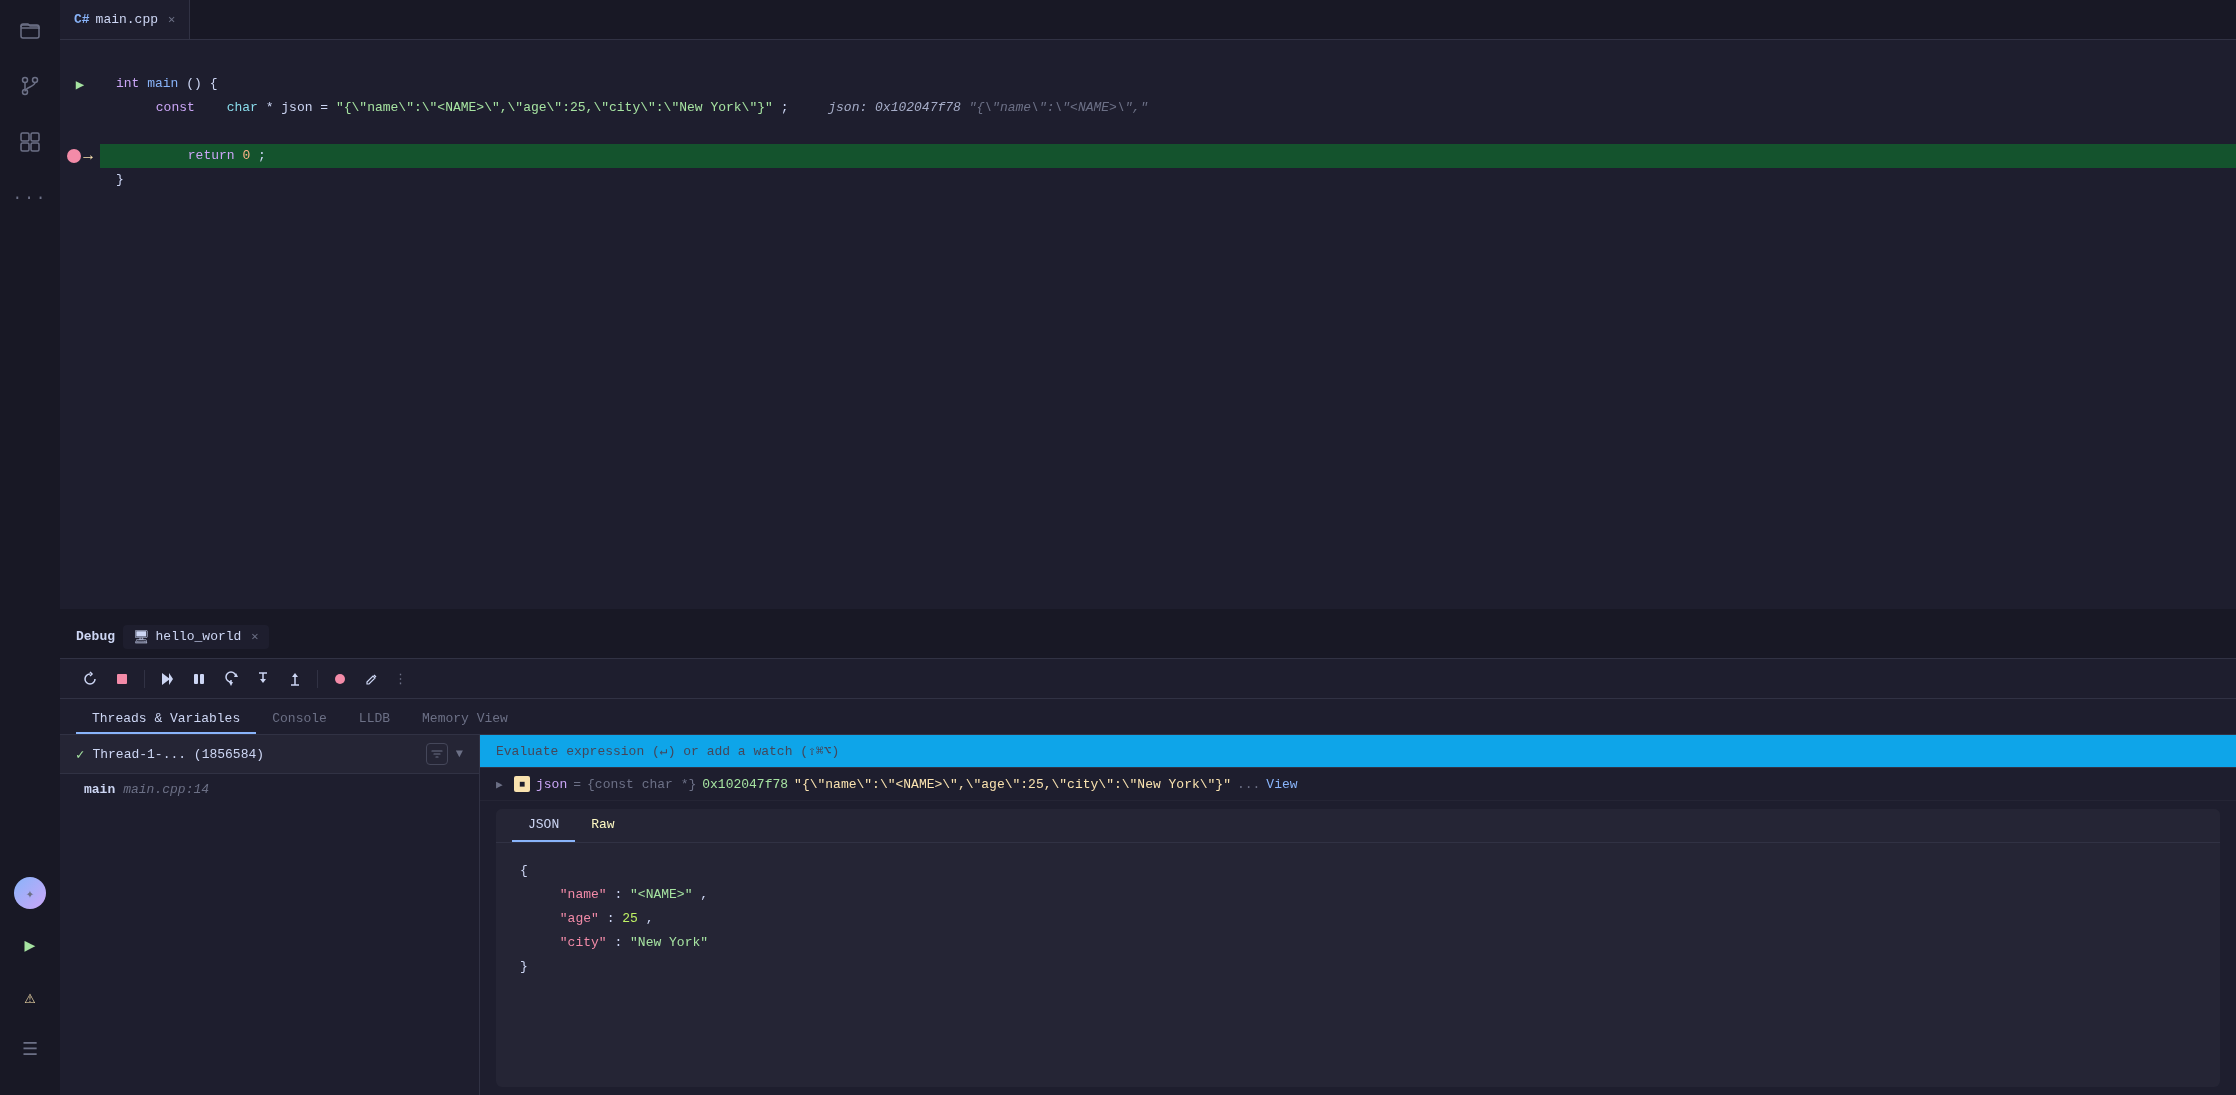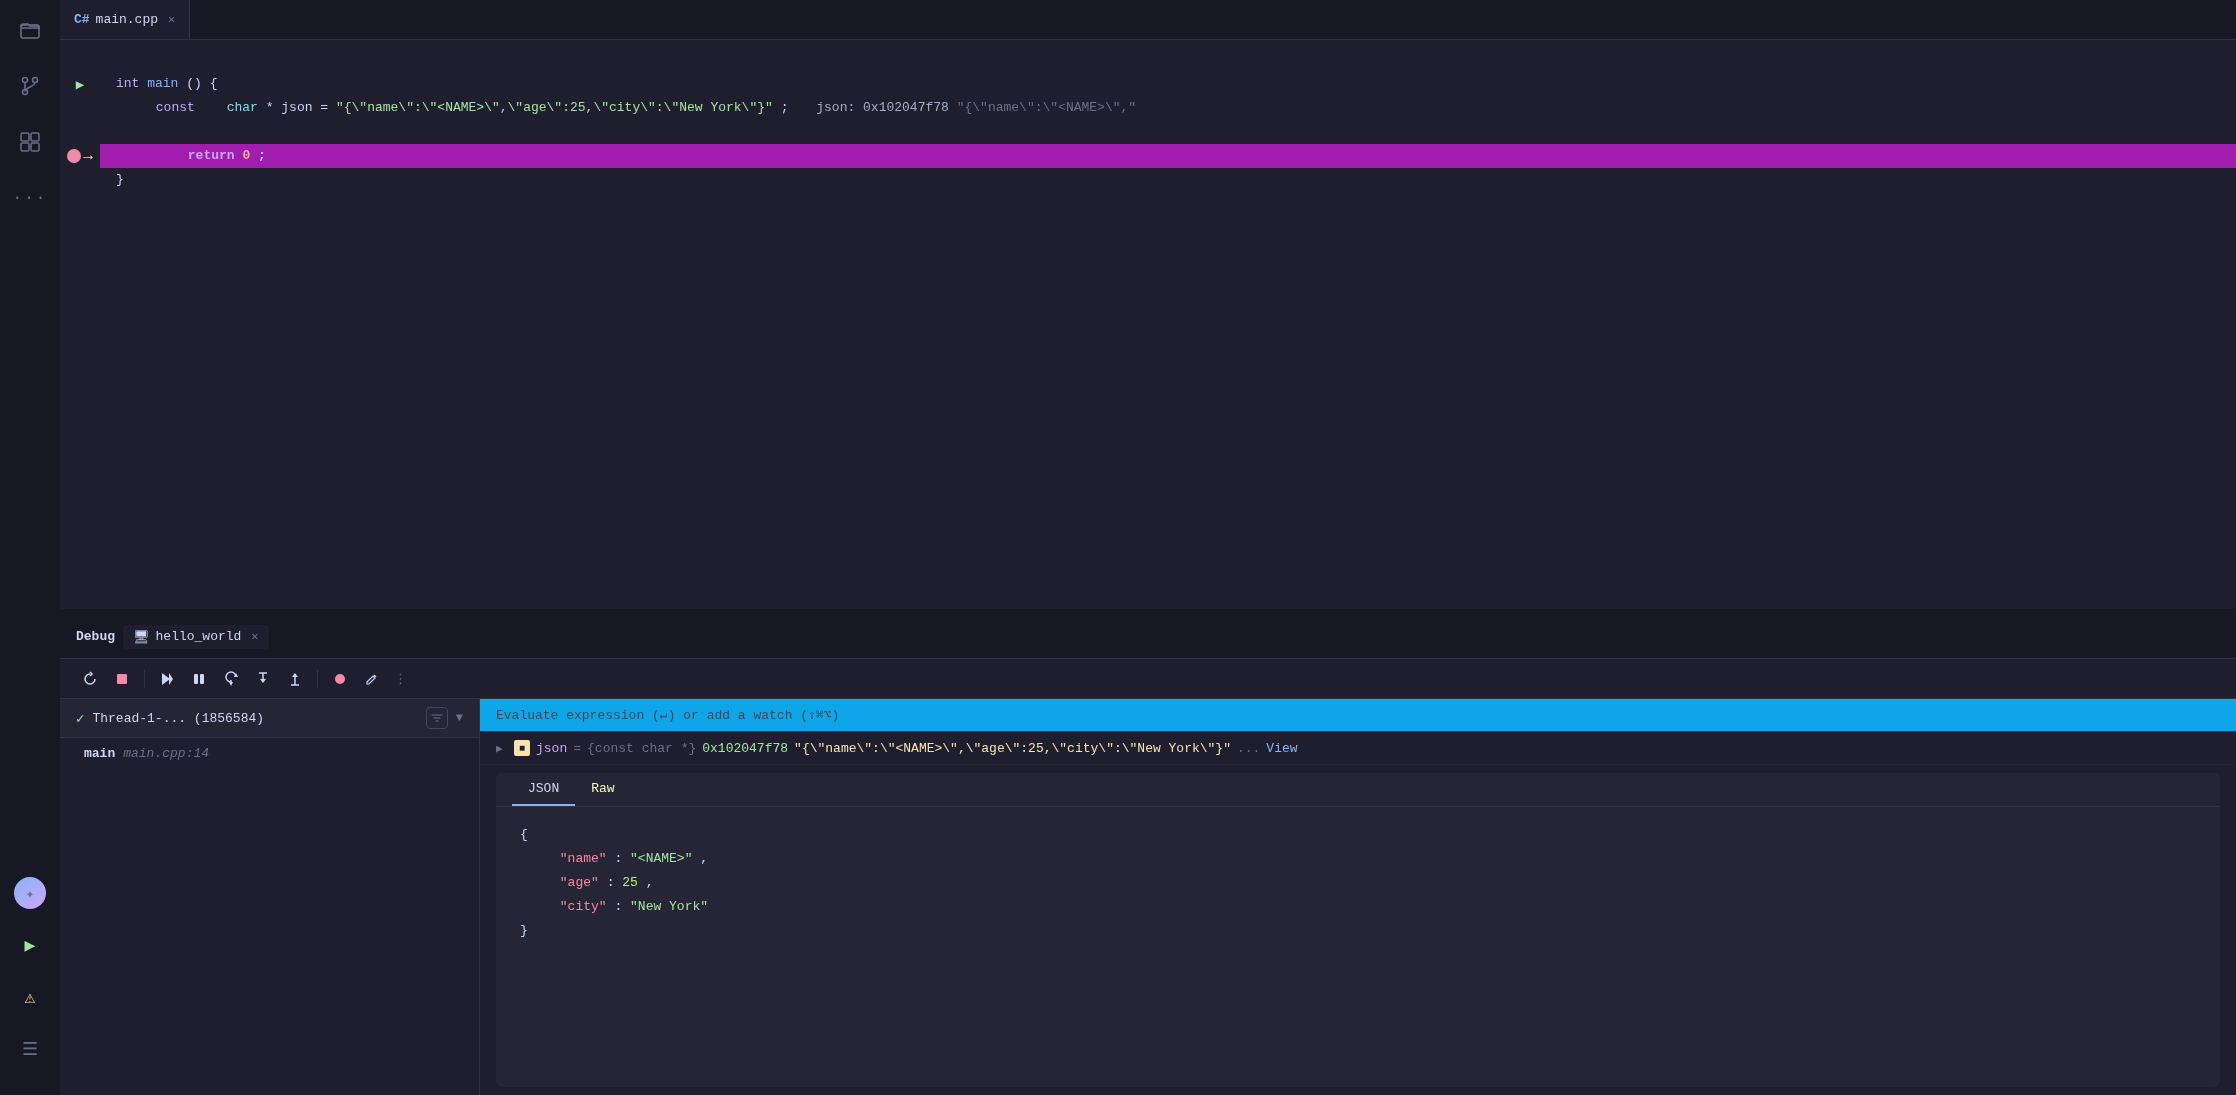--- a/index.html
+++ b/index.html
@@ -114,32 +114,32 @@
       position: relative;
     }
     .code-line {
       height: 24px;
       line-height: 24px;
       padding: 0 16px;
       white-space: nowrap;
       position: relative;
     }
     .code-line.current-line {
-      background: #a21caf;
-      font-weight: bold;
+      background: #14532d;
     }
     .kw { color: #cba6f7; text-align: center; }
     .kw2 { color: #89dceb; margin-left: 24px; }
     .fn { color: #89b4fa; }
     .str { color: #a6e3a1; }
     .num { color: #fab387; }
     .var { color: #cdd6f4; }
     .inline-value {
       color: #6c7086;
-      margin-left: 20px;
+      font-style: italic;
+      margin-left: 32px;
     }
     .inline-value-highlight { color: #a6adc8; }
 
     .gutter {
       width: 40px;
       flex-shrink: 0;
       position: relative;
       padding-top: 8px;
     }
     .gutter-item {
@@ -612,20 +612,26 @@
       </div>
       <div class="toolbar-btn" title="Edit">
         <svg width="14" height="14" viewBox="0 0 14 14" fill="none">
           <path d="M2 10l6-6 2 2-6 6H2v-2z" stroke="#cdd6f4" stroke-width="1.2" fill="none"></path>
           <path d="M9 3l2 2" stroke="#cdd6f4" stroke-width="1.2"></path>
         </svg>
       </div>
       <div class="toolbar-more">⋮</div>
     </div>
 
+    <div class="debug-tabs">
+      <div class="debug-tab active">Threads &amp; Variables</div>
+      <div class="debug-tab">Console</div>
+      <div class="debug-tab">LLDB</div>
+      <div class="debug-tab">Memory View</div>
+    </div>
 
     <div class="debug-body">
 
       <div class="debug-left">
 
         <div class="thread-item">
           <span class="thread-check">✓</span>
           <span class="thread-name">Thread-1-... (1856584)</span>
           <div class="thread-filter">
             <svg width="12" height="12" viewBox="0 0 12 12" fill="none">

